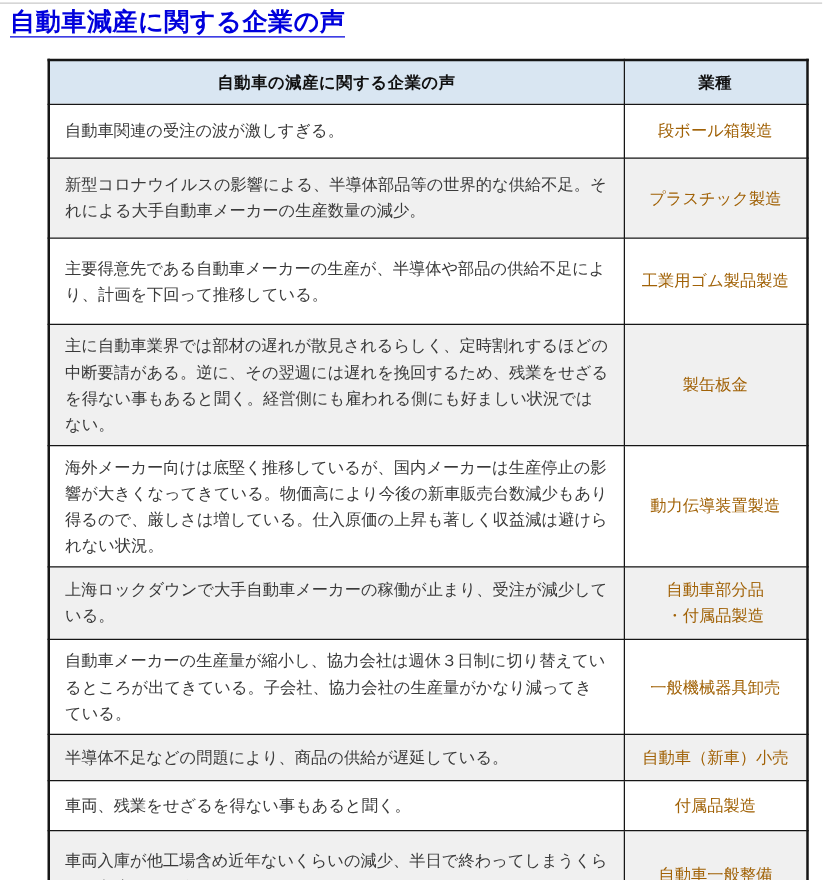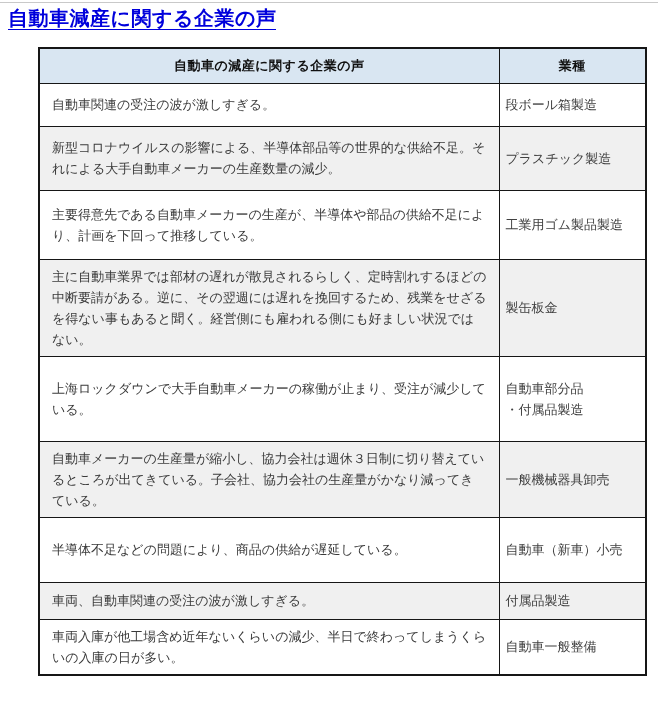--- a/index.html
+++ b/index.html
@@ -60,23 +60,23 @@
     font-size: 13.5px;
     letter-spacing: 0.5px;
   }
   td.voice-cell {
     text-align: left;
     padding: 6px 12px;
     color: #3a3a3a;
     line-height: 21px;
   }
   td.industry-cell {
-    text-align: left;
+    text-align: center;
     padding: 4px 6px;
-    color: #404040;
+    color: #a16207;
     line-height: 21px;
     white-space: pre-line;
   }
   tbody tr:nth-child(even) td { background: #f0f0f0; }
   tbody tr:nth-child(odd)  td { background: #ffffff; }
   tbody tr:nth-child(1)  { height: 43px; }
   tbody tr:nth-child(2)  { height: 64px; }
   tbody tr:nth-child(3)  { height: 69px; }
   tbody tr:nth-child(4)  { height: 85px; }
   tbody tr:nth-child(5)  { height: 85px; }
@@ -115,34 +115,38 @@
       </tr>
       <tr>
         <td class="voice-cell">主要得意先である自動車メーカーの生産が、半導体や部品の供給不足により、計画を下回って推移している。</td>
         <td class="industry-cell">工業用ゴム製品製造</td>
       </tr>
       <tr>
         <td class="voice-cell">主に自動車業界では部材の遅れが散見されるらしく、定時割れするほどの中断要請がある。逆に、その翌週には遅れを挽回するため、残業をせざるを得ない事もあると聞く。経営側にも雇われる側にも好ましい状況ではない。</td>
         <td class="industry-cell">製缶板金</td>
       </tr>
       <tr>
+        <td class="voice-cell">海外メーカー向けは底堅く推移しているが、国内メーカーは生産停止の影響が大きくなってきている。物価高により今後の新車販売台数減少もあり得るので、厳しさは増している。仕入原価の上昇も著しく収益減は避けられない状況。</td>
+        <td class="industry-cell">動力伝導装置製造</td>
+      </tr>
+      <tr>
         <td class="voice-cell">上海ロックダウンで大手自動車メーカーの稼働が止まり、受注が減少している。</td>
         <td class="industry-cell">自動車部分品
 ・付属品製造</td>
       </tr>
       <tr>
         <td class="voice-cell">自動車メーカーの生産量が縮小し、協力会社は週休３日制に切り替えているところが出てきている。子会社、協力会社の生産量がかなり減ってきている。</td>
         <td class="industry-cell">一般機械器具卸売</td>
       </tr>
       <tr>
         <td class="voice-cell">半導体不足などの問題により、商品の供給が遅延している。</td>
         <td class="industry-cell">自動車（新車）小売</td>
       </tr>
       <tr>
-        <td class="voice-cell">車両、自動車関連の受注の波が激しすぎる。</td>
+        <td class="voice-cell">車両、残業をせざるを得ない事もあると聞く。</td>
         <td class="industry-cell">付属品製造</td>
       </tr>
       <tr>
         <td class="voice-cell">車両入庫が他工場含め近年ないくらいの減少、半日で終わってしまうくらいの入庫の日が多い。</td>
         <td class="industry-cell">自動車一般整備</td>
       </tr>
     </tbody>
   </table>
 </div>
 

